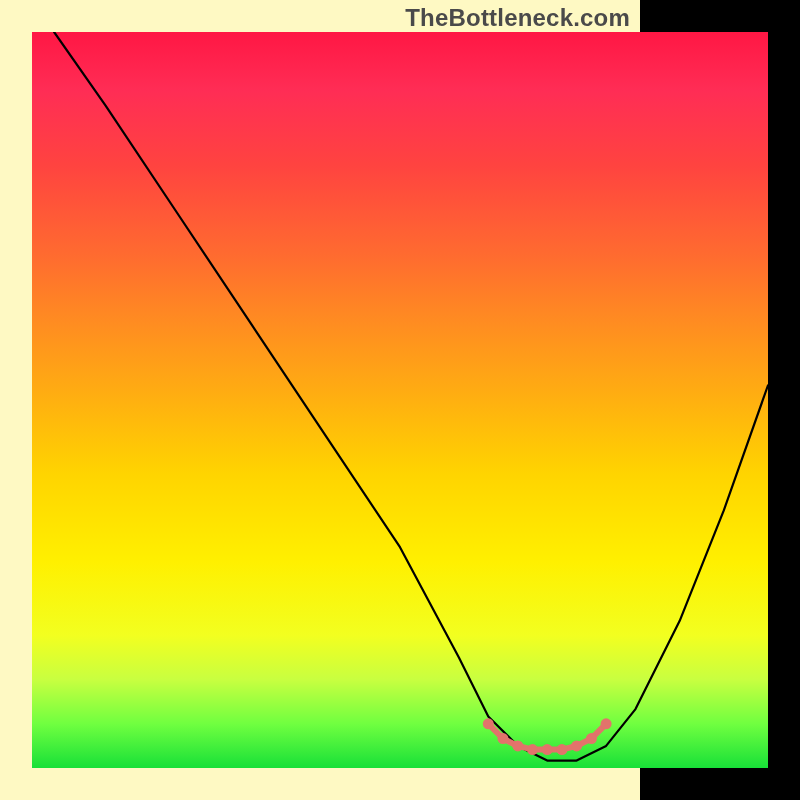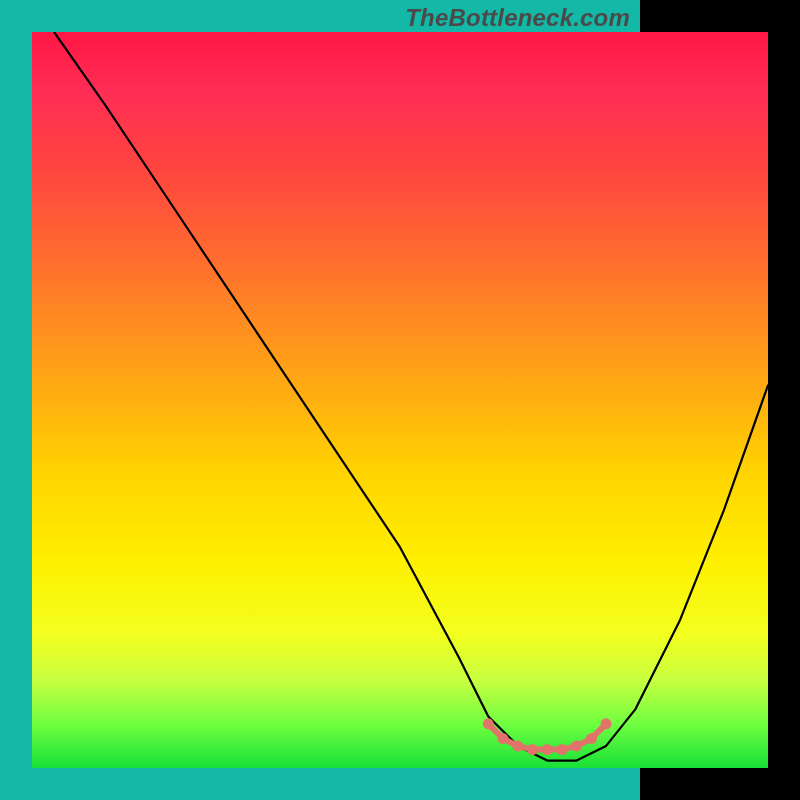--- a/index.html
+++ b/index.html
@@ -8,22 +8,21 @@
     width: 800px;
     height: 800px;
     background: #000;
     overflow: hidden;
     font-family: Arial, Helvetica, sans-serif;
   }
   .frame {
     position: relative;
     width: 640px;
     height: 800px;
-    background: #14b8a6;
-    font-style: italic;
+    background: #fef9c3;
   }
   .watermark {
     position: absolute;
     top: 4px;
     right: 10px;
     color: #4a4a4a;
     font-size: 24px;
     font-weight: 600;
     letter-spacing: 0.2px;
     z-index: 5;

